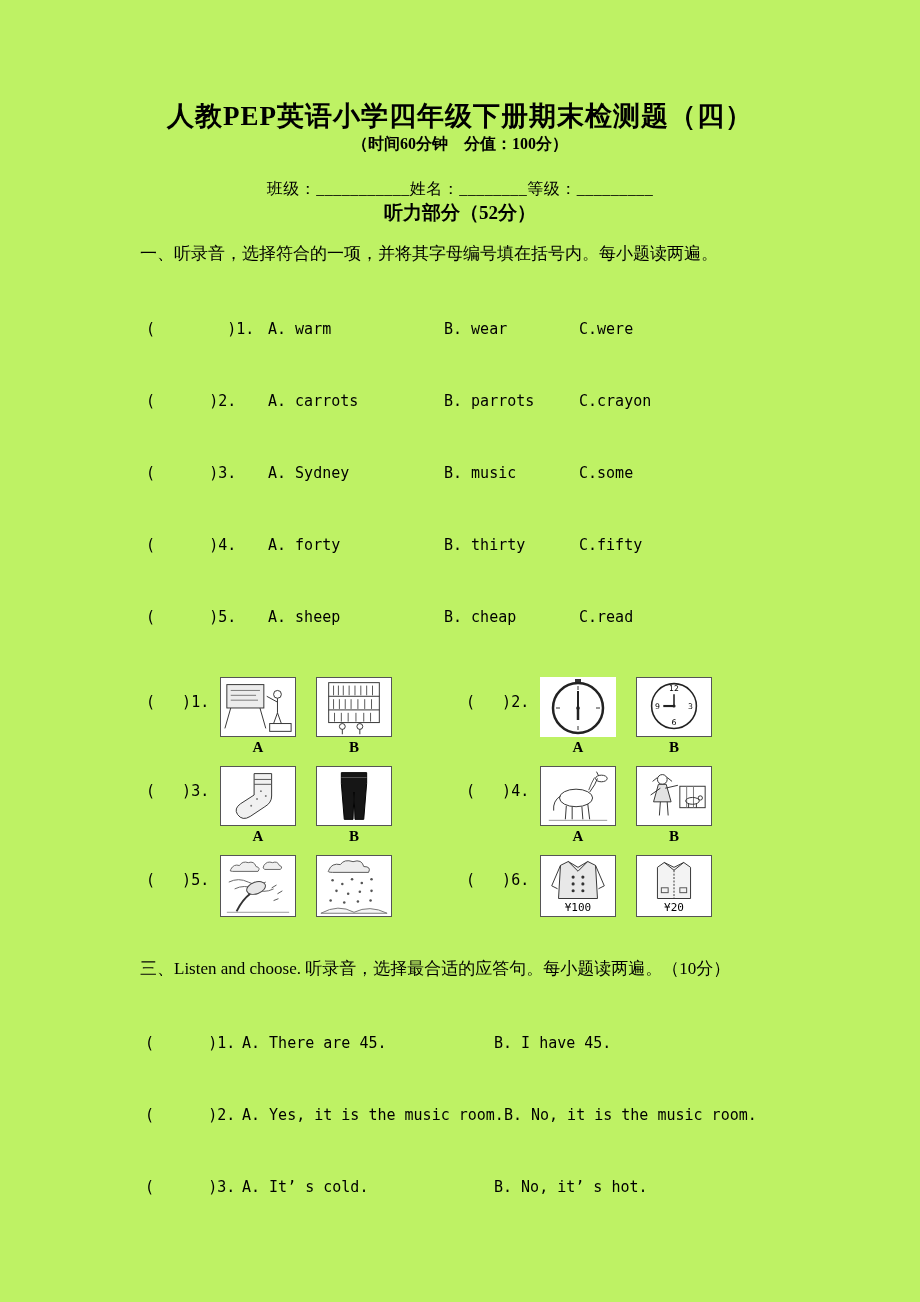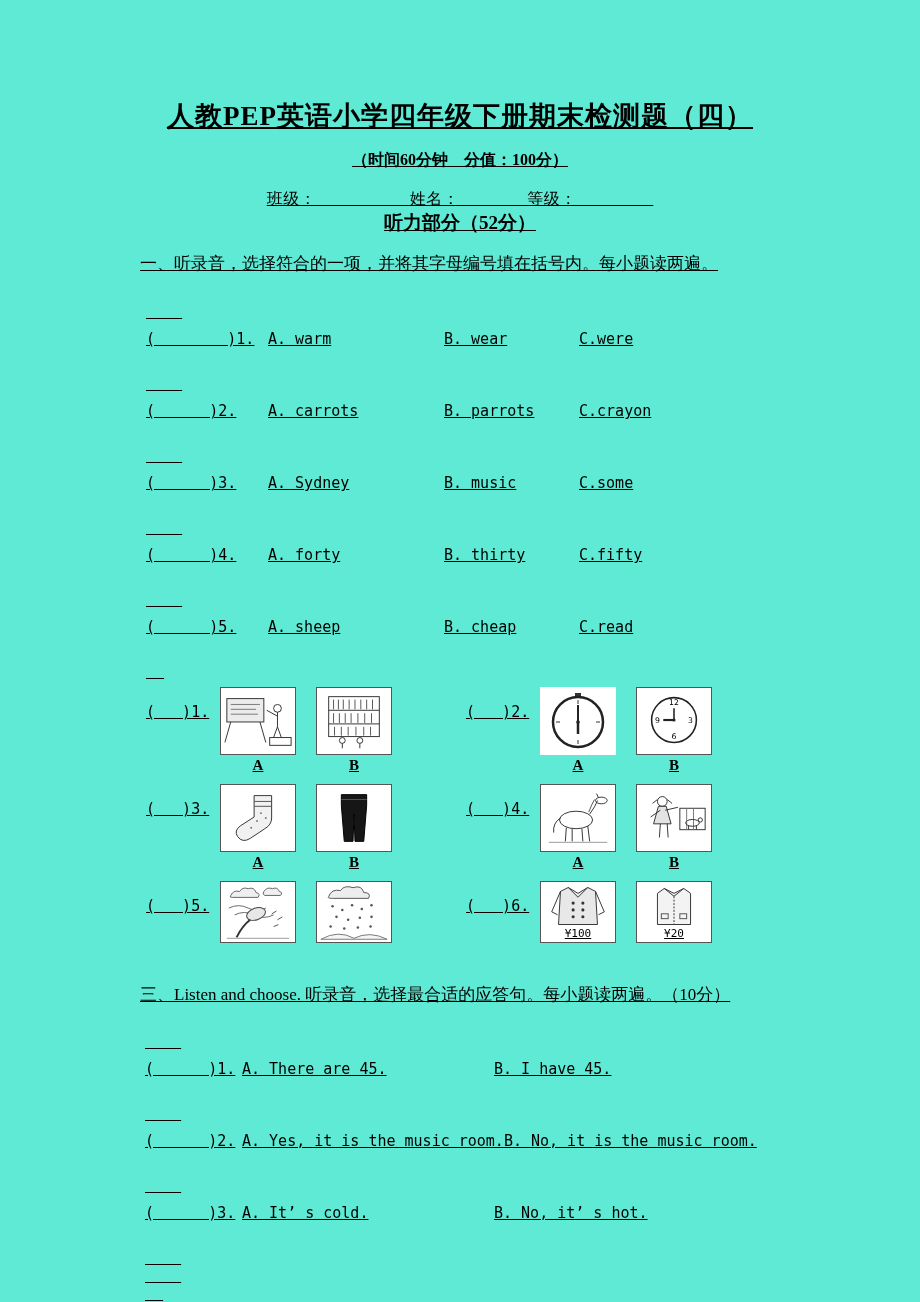--- a/index.html
+++ b/index.html
@@ -1,46 +1,45 @@
 <!DOCTYPE html>
 <html><head>
 <meta charset="utf-8">
 <style>
   * { margin:0; padding:0; box-sizing:border-box; }
   body { background:#888; }
   .page {
-    width:920px; height:1302px; background:#5eead4; margin:0 auto;
+    width:920px; height:1302px; background:#bef264; margin:0 auto;
     position:relative; overflow:hidden; color:#000;
     font-family:"Liberation Serif","DejaVu Serif",serif;
-    text-decoration:underline;
   }
   .title { padding-top:98px; text-align:center; font-size:27px; font-weight:700; letter-spacing:1px; }
-  .subtitle { text-align:center; font-size:16px; font-weight:700; margin-top:16px; }
-  .info-line { text-align:center; font-size:16px; margin-top:18px; letter-spacing:.5px; white-space:pre; }
+  .subtitle { text-align:center; font-size:16px; font-weight:700; }
+  .info-line { text-align:center; font-size:16px; margin-top:24px; letter-spacing:.5px; white-space:pre; }
   .part-title { text-align:center; font-size:19px; font-weight:700; }
 
   .sec-heading { margin:12px 0 0 140px; width:660px; font-size:17px; line-height:1.85; }
   .sec-heading.tight { margin-top:2px; }
 
   .mono { font-family:"DejaVu Sans Mono","Liberation Mono",monospace; white-space:pre; }
 
   .s1-items { margin:6px 0 0 146px; font-size:15px; }
   .s1-row { display:flex; height:36px; align-items:center; }
   .s1-num { width:122px; }
   .s1-a { width:165px; }
   .s1-b { width:135px;margin-left:11px; }
 
   .pic-grid { margin:6px 0 0 146px; }
   .pic-row { display:flex; margin-bottom:10px; }
   .pic-item { display:flex; align-items:flex-start; }
   .pic-item.right { margin-left:54px; }
   .pic-num { width:74px; padding-top:16px; font-size:15px; }
   .pic-choice { margin-right:20px; text-align:center; }
   .pic-box {
-    width:76px; height:68px; border:1px solid #555; background:#fff;
+    width:76px; height:60px; border:1px solid #555; background:#fff;
     display:flex; flex-direction:column; align-items:center; justify-content:center;
   }
   .pic-box.tall { height:62px; }
   .pic-box.noborder { border:none; }
   .pic-label { font-size:15px; font-weight:700; margin-top:2px; }
   .pic-price { font-family:"DejaVu Sans Mono","Liberation Mono",monospace; font-size:11px; line-height:12px; }
 
   .s3-items { margin:4px 0 0 145px; font-size:15px; }
   .s3-row { display:flex; height:36px; align-items:center; }
   .s3-num { width:97px; }

